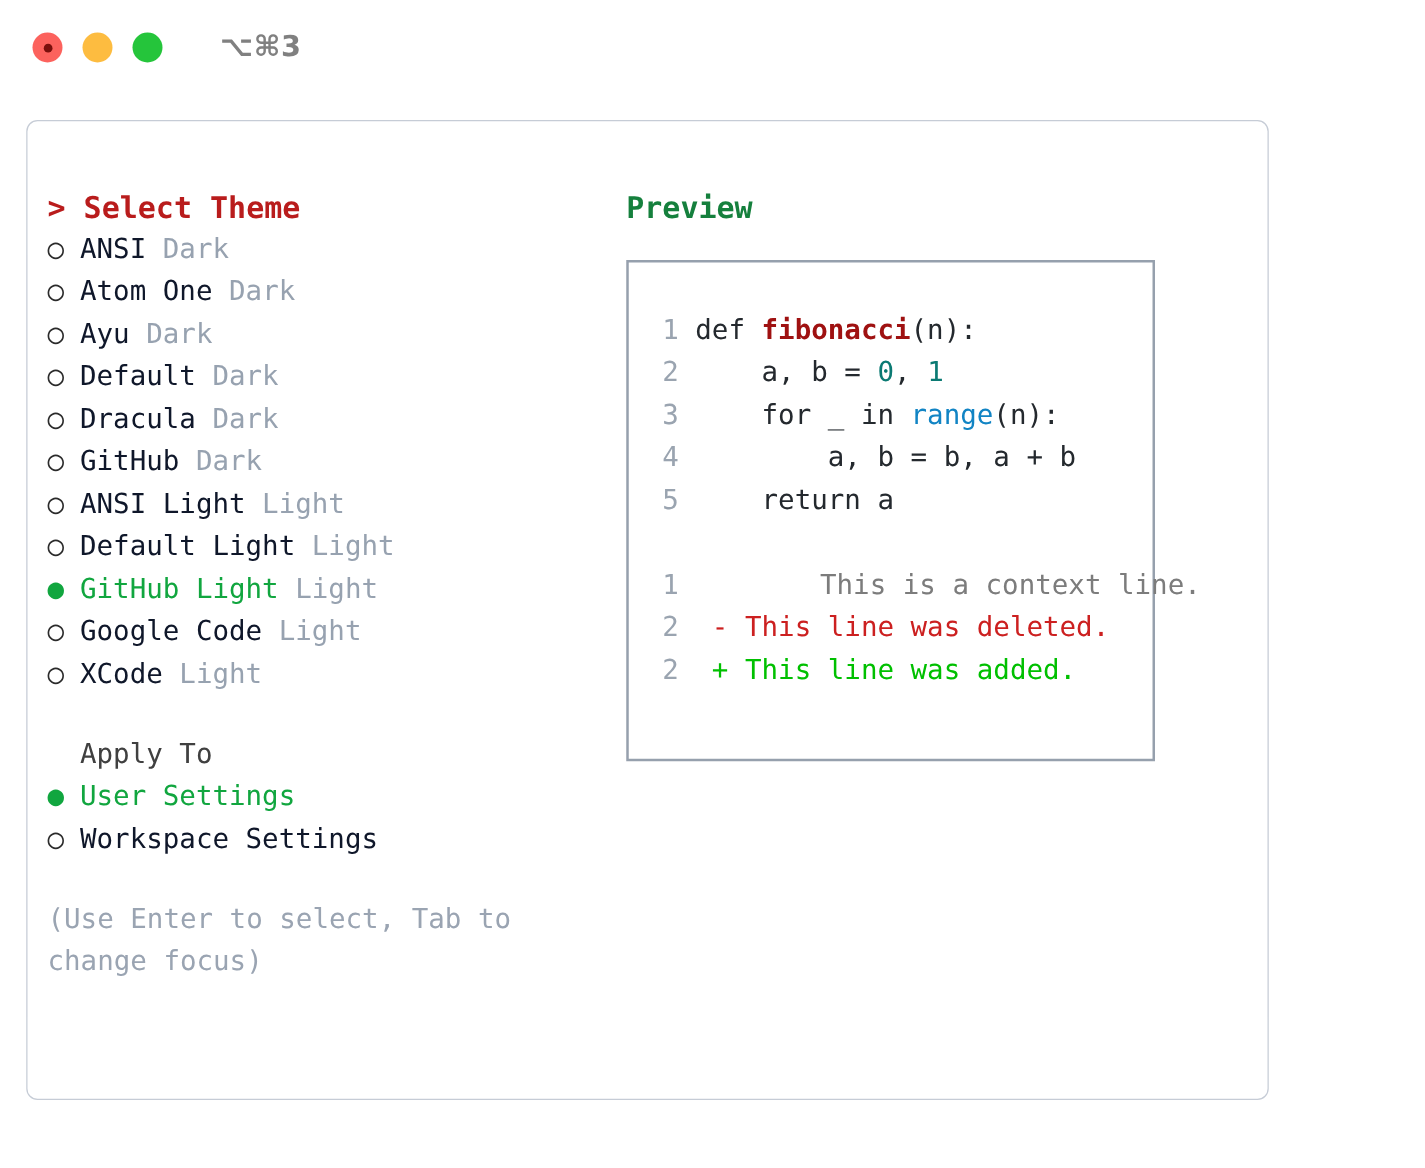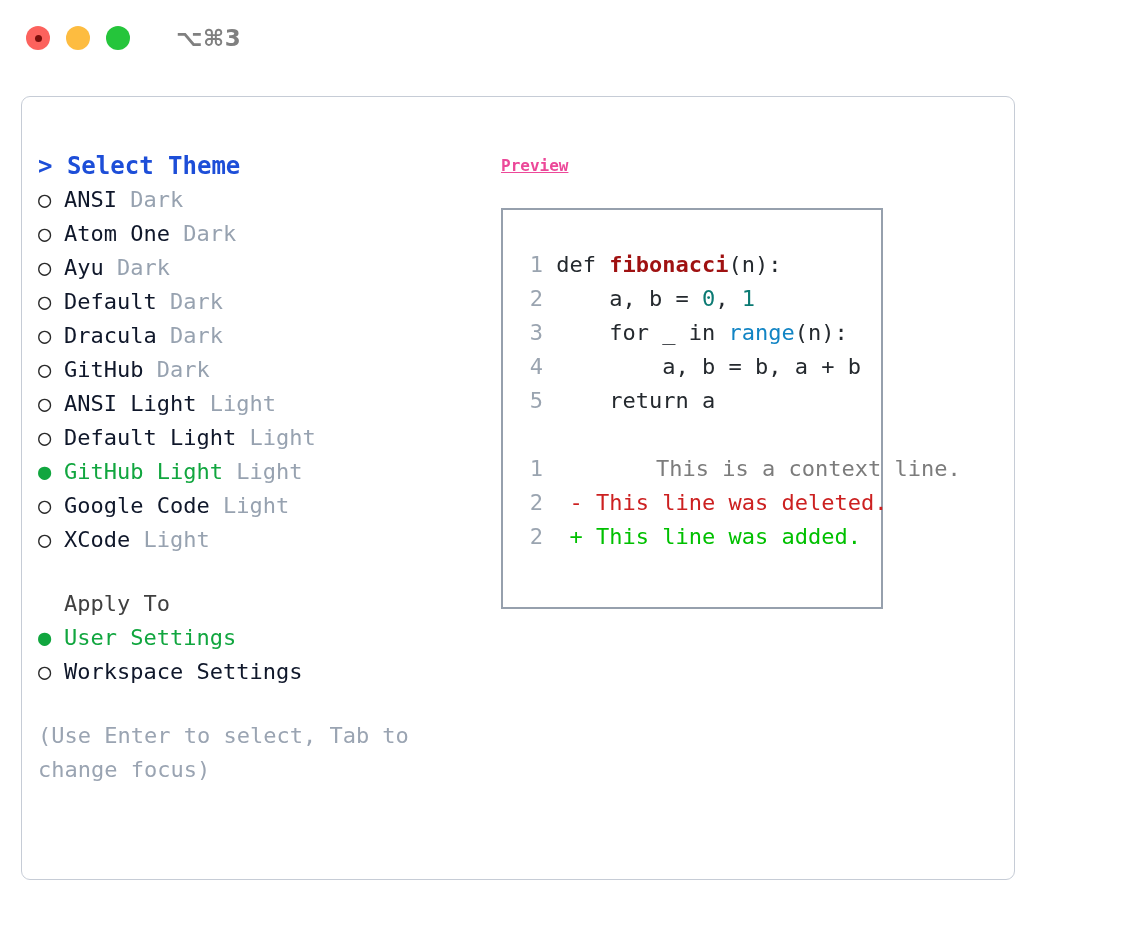--- a/index.html
+++ b/index.html
@@ -94,21 +94,21 @@
     width: 460px;
   }
 
   .mono {
     font-family: "DejaVu Sans Mono", "Liberation Mono", monospace;
   }
 
   .section-title {
     font-size: 24px;
     font-weight: bold;
-    color: #1d4ed8;
+    color: #b91c1c;
     line-height: 34px;
     white-space: pre;
   }
 
   .opt-row {
     font-size: 22px;
     line-height: 34px;
     color: #333333;
     white-space: pre;
     display: block;
@@ -144,29 +144,28 @@
   }
 
   
   .right-col {
     position: absolute;
     left: 479px;
     top: 52px;
     width: 500px;
   }
   .preview-title {
-    font-size: 16px;
+    font-size: 24px;
     font-weight: bold;
-    color: #ec4899;
-    line-height: 34px;
-    text-decoration: underline;
+    color: #15803d;
+    line-height: 34px;
   }
   .preview-box {
     margin-top: 25px;
-    width: 382px;
+    width: 423px;
     height: 401px;
     border: 2px solid #96a0ad;
     box-sizing: border-box;
     background: #ffffff;
     padding: 38px 0 0 18px;
   }
 
   .code-line {
     font-size: 22px;
     line-height: 34px;

